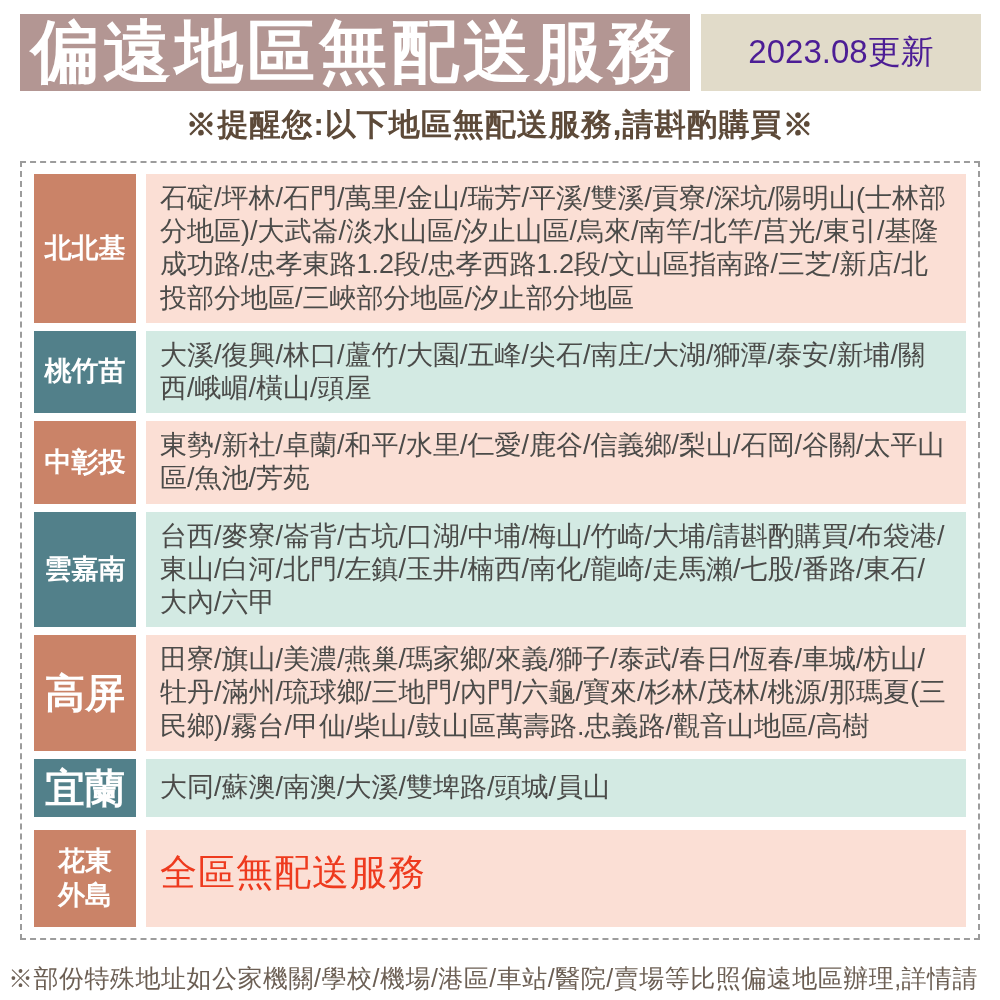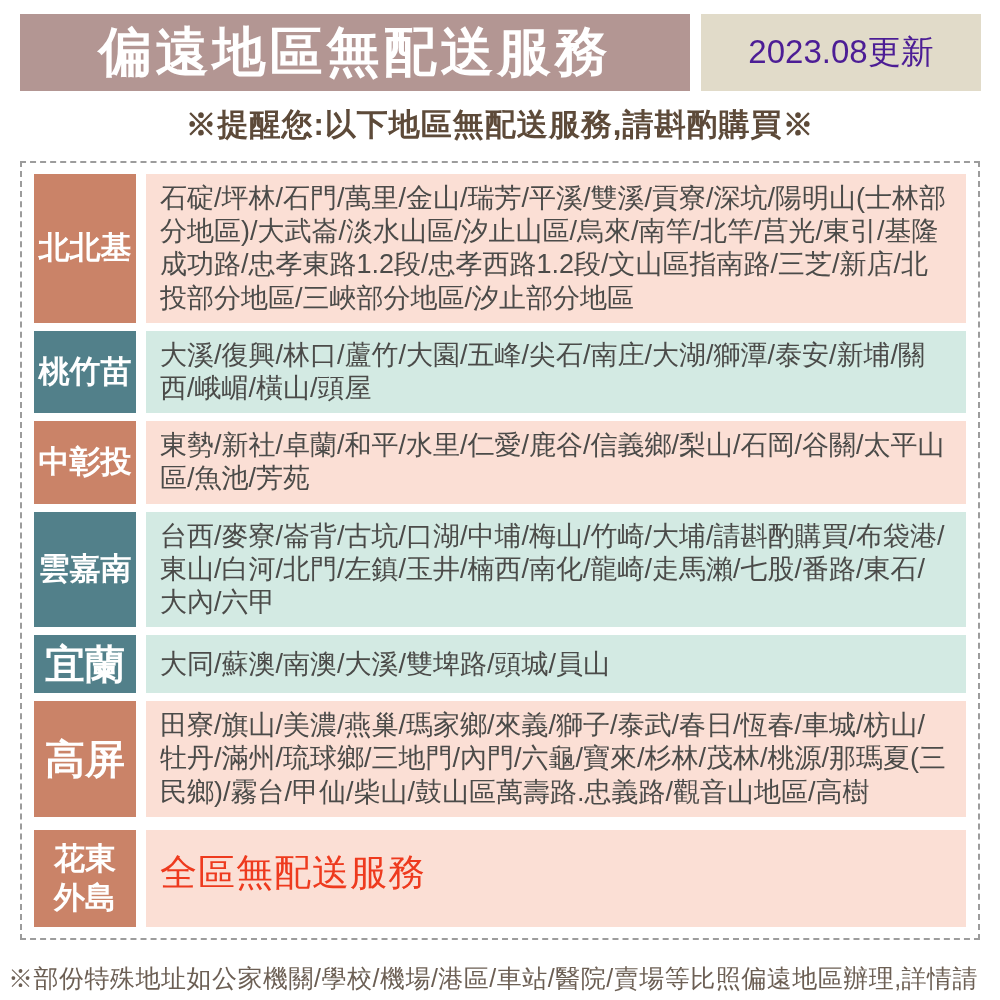--- a/index.html
+++ b/index.html
@@ -14,21 +14,21 @@
   .header {
     display: flex;
     gap: 11px;
     margin: 14px 19px 0 20px;
     height: 77px;
   }
   .title-bar {
     flex: 1;
     background: #b39693;
     color: #ffffff;
-    font-size: 53px;
+    font-size: 68px;
     font-weight: bold;
     letter-spacing: 4px;
     display: flex;
     align-items: center;
     justify-content: center;
   }
   .update-badge {
     width: 280px;
     background: #e1dbc9;
     color: #4c1d95;
@@ -59,21 +59,21 @@
     gap: 10px;
     margin-bottom: 8px;
   }
   .region-row:last-child { margin-bottom: 0; margin-top: 13px; }
   .region-label {
     flex: 0 0 102px;
     display: flex;
     align-items: center;
     justify-content: center;
     color: #ffffff;
-    font-size: 31px;
+    font-size: 27px;
     font-weight: bold;
     text-align: center;
     white-space: pre-line;
     line-height: 1.25;
   }
   .region-label.lg { font-size: 40px; }
   .region-areas {
     flex: 1;
     padding: 8px 14px;
     font-size: 27px;
@@ -136,28 +136,28 @@
     <div class="region-row coral">
       <div class="region-label">中彰投</div>
       <div class="region-areas">東勢/新社/卓蘭/和平/水里/仁愛/鹿谷/信義鄉/梨山/石岡/谷關/太平山區/魚池/芳苑</div>
     </div>
 
     <div class="region-row teal">
       <div class="region-label">雲嘉南</div>
       <div class="region-areas">台西/麥寮/崙背/古坑/口湖/中埔/梅山/竹崎/大埔/請斟酌購買/布袋港/東山/白河/北門/左鎮/玉井/楠西/南化/龍崎/走馬瀨/七股/番路/東石/大內/六甲</div>
     </div>
 
+    <div class="region-row coral">
+      <div class="region-label lg">高屏</div>
+      <div class="region-areas">田寮/旗山/美濃/燕巢/瑪家鄉/來義/獅子/泰武/春日/恆春/車城/枋山/牡丹/滿州/琉球鄉/三地門/內門/六龜/寶來/杉林/茂林/桃源/那瑪夏(三民鄉)/霧台/甲仙/柴山/鼓山區萬壽路.忠義路/觀音山地區/高樹</div>
+    </div>
+
     <div class="region-row teal min">
       <div class="region-label lg">宜蘭</div>
       <div class="region-areas">大同/蘇澳/南澳/大溪/雙埤路/頭城/員山</div>
-    </div>
-
-    <div class="region-row coral">
-      <div class="region-label lg">高屏</div>
-      <div class="region-areas">田寮/旗山/美濃/燕巢/瑪家鄉/來義/獅子/泰武/春日/恆春/車城/枋山/牡丹/滿州/琉球鄉/三地門/內門/六龜/寶來/杉林/茂林/桃源/那瑪夏(三民鄉)/霧台/甲仙/柴山/鼓山區萬壽路.忠義路/觀音山地區/高樹</div>
     </div>
 
     <div class="region-row coral">
       <div class="region-label">花東
 外島</div>
       <div class="region-areas alert">全區無配送服務</div>
     </div>
 
   </div>
 

